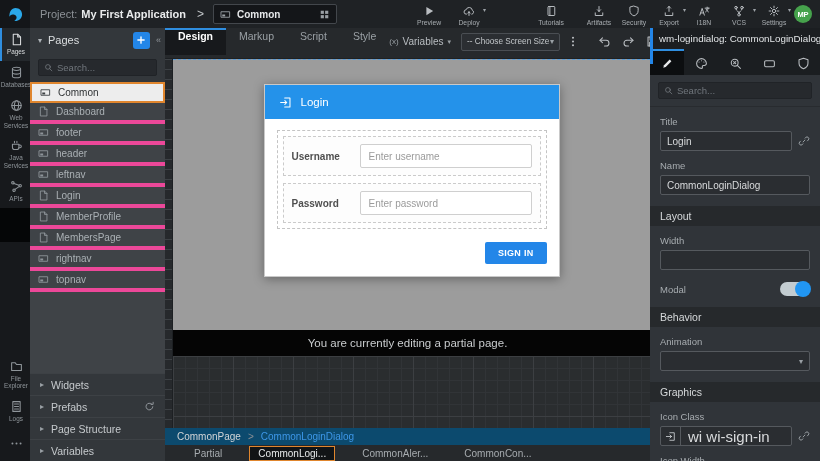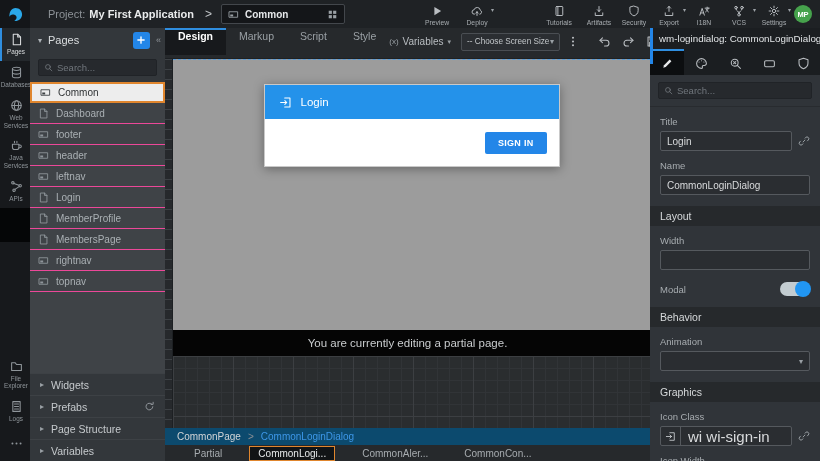--- a/index.html
+++ b/index.html
@@ -6,21 +6,21 @@
   body{width:820px;height:461px;overflow:hidden;background:#232628;
        font-family:"Liberation Sans",sans-serif;-webkit-font-smoothing:antialiased;position:relative;}
   *{box-sizing:border-box;}
   .ic{display:inline-block;flex:none;}
   .ic svg{width:100%;height:100%;display:block;}
 
   
   .topbar{height:28px;background:#1f2225;display:flex;align-items:center;color:#c8ccce;}
   .logo{width:30px;height:28px;background:#141619;display:flex;align-items:center;justify-content:center;}
   .logo .ic{width:17px;height:17px;}
-  .project{margin-left:18px;font-size:11px;color:#8d9297;white-space:nowrap;display:flex;gap:4px;}
+  .project{margin-left:10px;font-size:11px;color:#8d9297;white-space:nowrap;display:flex;gap:4px;}
   .project .pname{color:#e9ebec;font-weight:bold;}
   .tb-chev{margin:0 9px 0 11px;color:#c4c8cb;font-size:12px;}
   .g-gt::before{content:">";}
   .tb-selector{display:flex;align-items:center;background:#141619;border:1px solid #43474c;border-radius:2px;height:20px;width:124px;padding:0 6px;gap:6px;}
   .tb-selector .ic{width:11px;height:11px;color:#9aa0a5;}
   .tb-selector .lbl{font-size:10px;color:#e6e8ea;flex:1;font-weight:bold;}
   .tb-actions{display:flex;align-items:flex-start;gap:12px;}
   .tb-actions.left{margin-left:78px;}
   .tb-actions.left > :nth-child(3){margin-left:42px;}
   .tb-actions.right{margin-left:auto;gap:7px;}
@@ -53,21 +53,21 @@
   .pp-add{width:17px;height:17px;background:#2386e8;border-radius:3px;color:#fff;display:flex;align-items:center;justify-content:center;cursor:pointer;}
   .pp-add .ic{width:10px;height:10px;}
   .pp-collapse{color:#8f959a;font-size:9px;cursor:pointer;}
   .g-chevL::before{content:"«";}
   .search-box{height:17px;background:#26292d;border:1px solid #202327;border-radius:2px;display:flex;align-items:center;padding:0 5px;gap:4px;color:#787e84;}
   .search-box .ic{width:9px;height:9px;}
   .search-box input{background:transparent;border:none;outline:none;color:#9aa0a5;font-size:9.5px;width:100%;padding:0;}
   .search-box input::placeholder{color:#70767c;}
   .pp-search-wrap{padding:7px 8px 6px;flex:none;}
   .pages-list{flex:1;background:#3f4347;display:flex;flex-direction:column;overflow:hidden;}
-  .page-item{height:21px;display:flex;align-items:center;gap:7px;padding:0 8px;color:#aab0b4;font-size:10px;border-bottom:1px solid #ec4899;flex:none;cursor:pointer;}
+  .page-item{height:21px;display:flex;align-items:center;gap:7px;padding:0 8px;color:#aab0b4;font-size:10px;border-bottom:4px solid #ec4899;flex:none;cursor:pointer;}
   .page-item .ic{width:11px;height:11px;color:#8f959a;}
   .page-item.sel{background:#ededed;border:2px solid #e0862e;color:#2e3133;}
   .page-item.sel .ic{color:#3c4043;}
   .pp-sections{flex:none;}
   .pp-section{height:22px;display:flex;align-items:center;gap:7px;padding:0 10px;color:#c6cacd;font-size:10.5px;border-top:1px solid #3d4145;background:#33373b;cursor:pointer;}
   .g-caret-right::before{content:"▸";}
   .sec-caret{font-size:8px;color:#9aa0a5;}
   .sec-refresh{margin-left:auto;display:none;width:11px;height:11px;color:#9aa0a5;}
   .pp-section.has-refresh .sec-refresh{display:block;}
 
@@ -589,20 +589,32 @@
         <div class="dialog">
           <div class="dialog-header">
             <span class="ic">
                 <svg viewBox="0 0 16 16" fill="none" stroke="currentColor" stroke-width="1.3" stroke-linecap="round" stroke-linejoin="round">
                   <path d="M7 2.5h6.5v11H7"></path>
                   <path d="M2 8h7.5M9.5 8L7.2 5.7M9.5 8l-2.3 2.3"></path>
                 </svg>
               </span>
             <span class="dialog-title">Login</span>
           </div>
+          <div class="dialog-body">
+            <div class="form-outline">
+              <div class="form-row">
+                <span class="form-label">Username</span>
+                <input class="form-input" placeholder="Enter username" style="">
+              </div>
+              <div class="form-row">
+                <span class="form-label">Password</span>
+                <input class="form-input" placeholder="Enter password" style="">
+              </div>
+            </div>
+          </div>
           <div class="dialog-footer">
             <button class="signin-btn">SIGN IN</button>
           </div>
         </div>
       </div>
 
       <div class="notice-bar">
         <span>You are currently editing a partial page.</span>
       </div>
       <div class="grid-area"></div>

